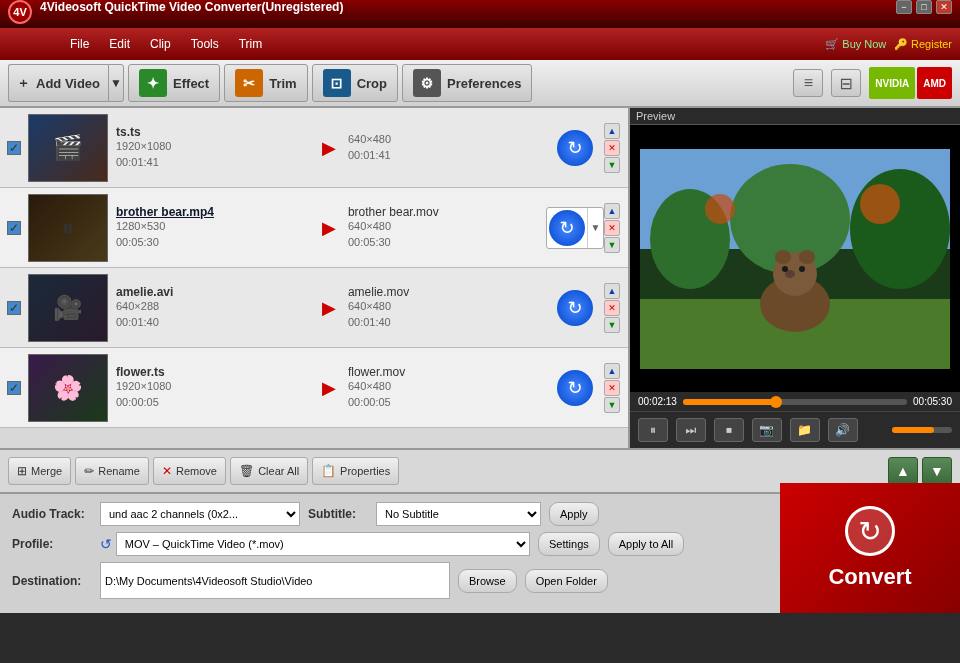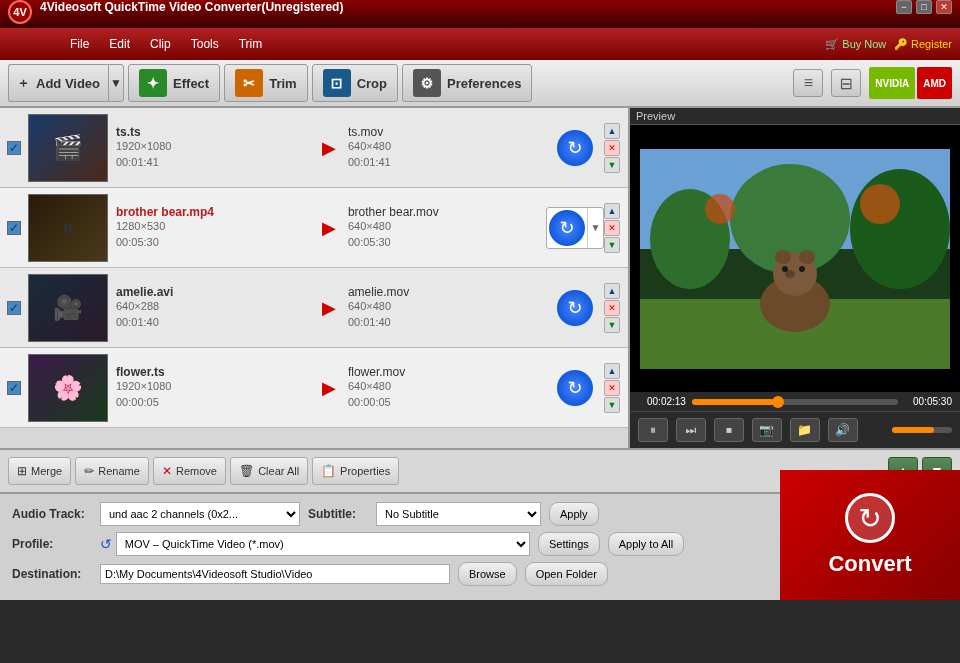--- a/index.html
+++ b/index.html
@@ -283,21 +283,21 @@
       flex: 1;
       background: #000;
       display: flex; align-items: center; justify-content: center;
       overflow: hidden;
     }
     .preview-timeline {
       background: #2a2a2a;
       padding: 4px 8px;
       display: flex; align-items: center; gap: 6px;
     }
-    .time-text { color: #fff; font-size: 10px; margin-left: 9px; }
+    .time-text { color: #fff; font-size: 10px; }
     .timeline-track {
       flex: 1;
       height: 6px;
       background: #555;
       border-radius: 3px;
       position: relative;
     }
     .timeline-fill {
       height: 100%;
       background: #f80;
@@ -394,21 +394,21 @@
     }
     .settings-select {
       height: 24px;
       border: 1px solid #aaa;
       background: #fff;
       font-size: 11px;
       padding: 0 4px;
       cursor: pointer;
     }
     .settings-input {
-      height: 20px;
+      height: 37px;
       border: 1px solid #aaa;
       background: #fff;
       font-size: 11px;
       padding: 0 4px;
     }
     .settings-btn {
       background: linear-gradient(to bottom, #f0f0f0, #d0d0d0);
       border: 1px solid #aaa;
       border-radius: 9px;
       height: 24px;
@@ -447,21 +447,21 @@
       position: relative;
       background: #d0d0d0;
     }
 
     
     .thumb-20th { background: linear-gradient(135deg, #1a3a6a, #4a2a1a); }
     .thumb-bear { background: linear-gradient(135deg, #2a1a0a, #4a3a1a); }
     .thumb-amelie { background: linear-gradient(135deg, #1a2a3a, #2a1a2a); }
     .thumb-flower { background: linear-gradient(135deg, #3a1a4a, #1a3a1a); }
 
-    .file-row.processing .file-name { color: #b91c1c; }
+    .file-row.processing .file-name { color: #0f172a; text-decoration: underline; }
   </style>
 </head>
 <body>
 
 <div class="titlebar">
   <div class="titlebar-logo">
     <span>4V</span>
   </div>
   <span class="titlebar-title">4Videosoft QuickTime Video Converter(Unregistered)</span>
   <div class="titlebar-controls">
@@ -541,21 +541,20 @@
       </div>
       <div class="file-info">
         <div class="file-name">ts.ts</div>
         <div class="file-meta">
           <span>1920×1080</span><br>
           <span>00:01:41</span>
         </div>
       </div>
       <div class="arrow-divider">▶</div>
       <div class="output-info">
-        <div class="output-name">ts.mov</div>
         <div class="output-meta">
           <span>640×480</span><br>
           <span>00:01:41</span>
         </div>
       </div>
       <div class="convert-icon">
         <div class="spin-icon">↻</div>
       </div>
       <div class="row-actions">
         <div class="row-action-btn blue">▲</div>

